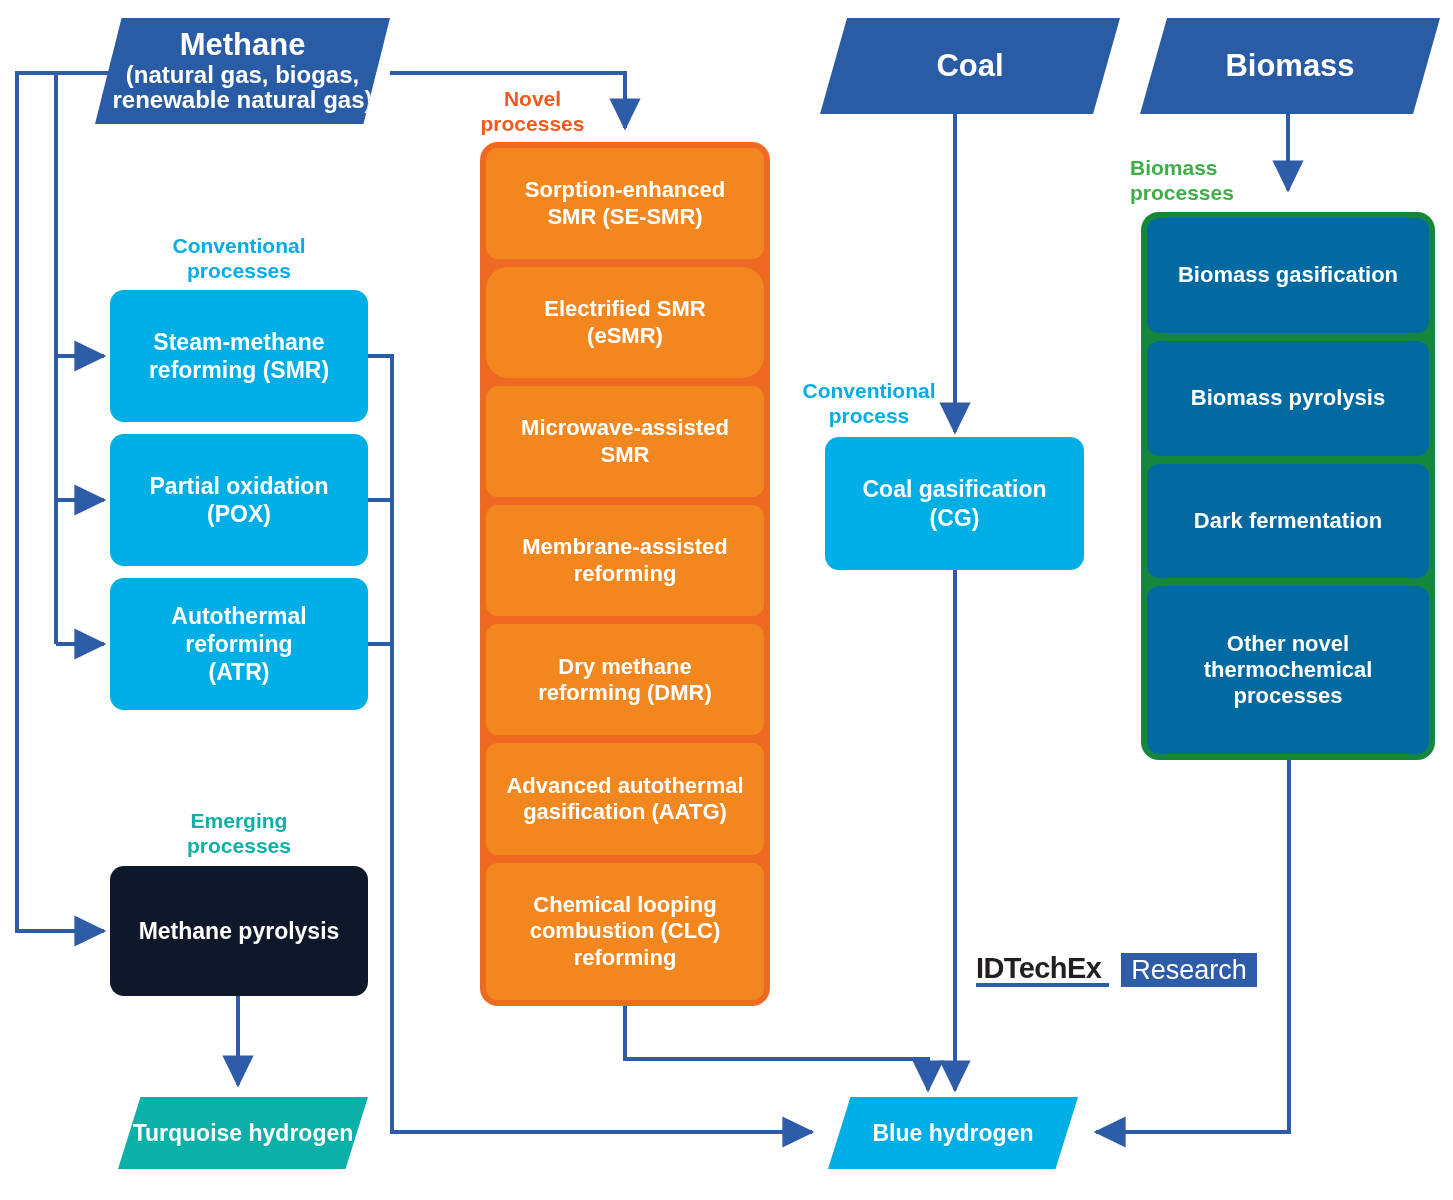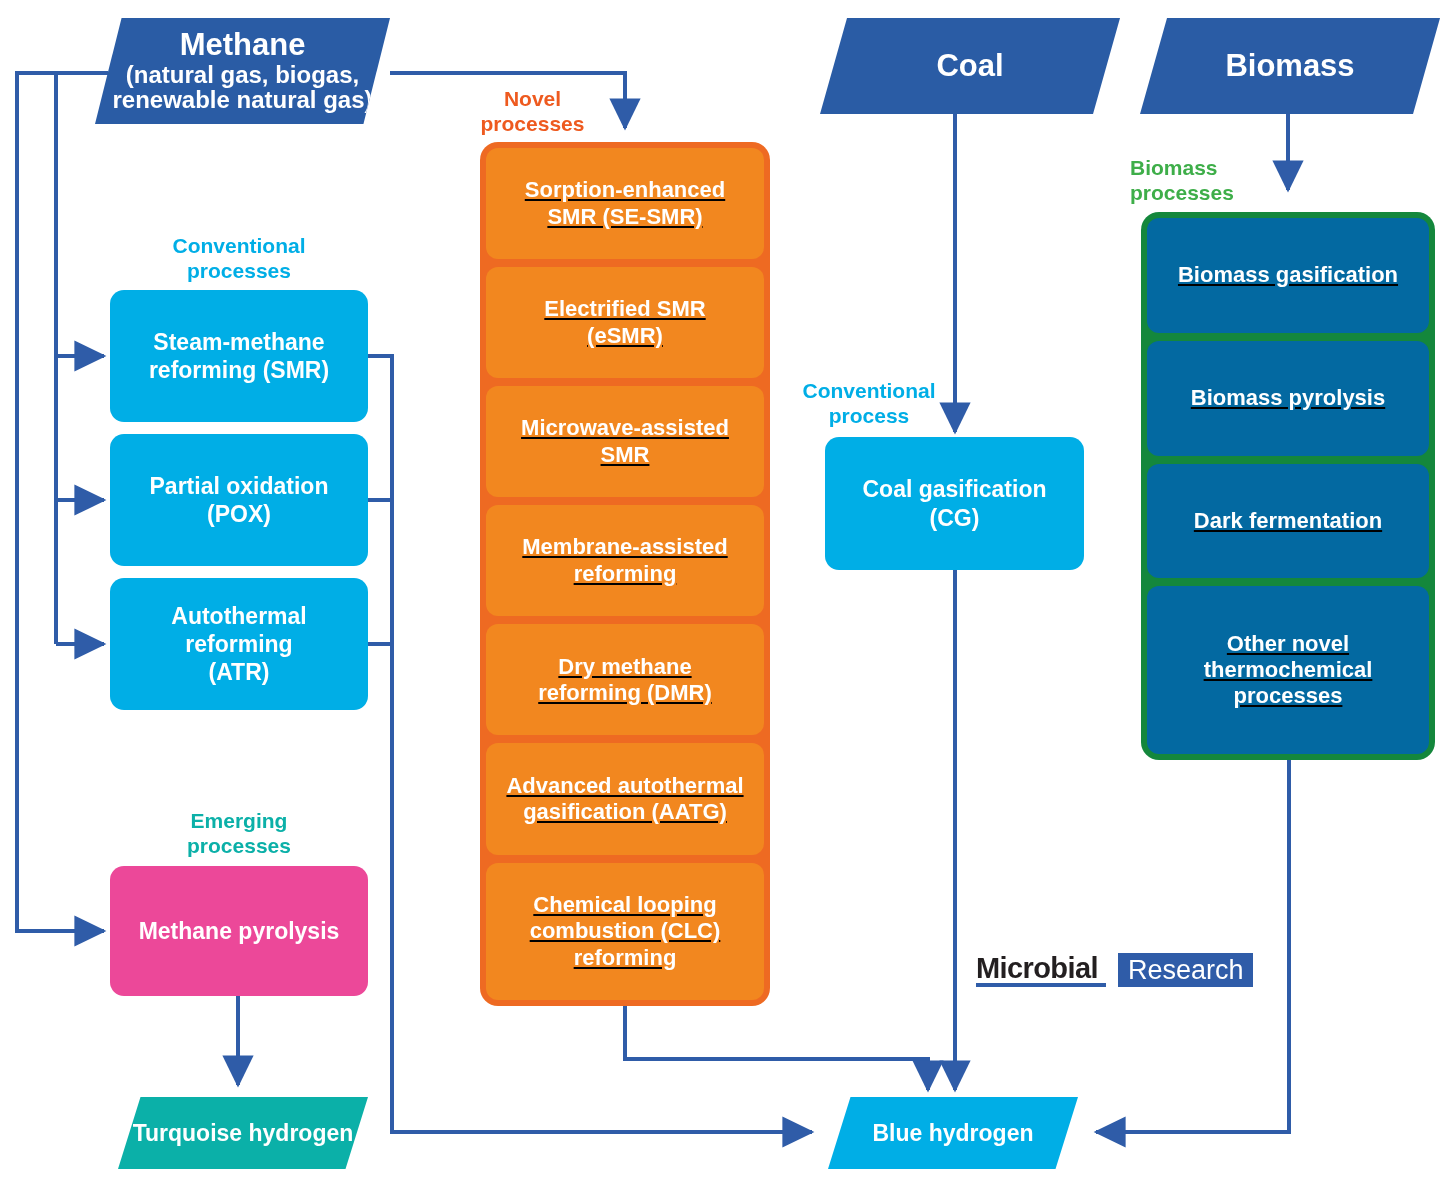--- a/index.html
+++ b/index.html
@@ -52,29 +52,28 @@
     justify-content: center;
     text-align: center;
     color: #ffffff;
     border-radius: 14px;
     font-size: 23px;
     font-weight: bold;
     line-height: 1.22;
     padding: 8px 10px;
   }
   .rbox.conv   { background: #00AEE6; }
-  .rbox.emerg  { background: #ec4899; }
+  .rbox.emerg  { background: #0f172a; }
 
   .group {
     position: absolute;
     border-radius: 18px;
     padding: 6px;
     display: flex;
     flex-direction: column;
-    text-decoration: underline;
   }
   .group.orange { background: #EE6A22; }
   .group.green  { background: #14873C; }
 
   .chip {
     flex: 1 1 auto;
     display: flex;
     align-items: center;
     justify-content: center;
     text-align: center;
@@ -205,21 +204,21 @@
   <div class="rbox conv" style="left:110px; top:434px; width:258px; height:132px;">Partial oxidation (POX)</div>
 
   <div class="rbox conv" style="left: 110px; top: 578px; width: 258px; height: 132px; white-space: pre-line;">Autothermal reforming
 (ATR)</div>
 
   <div class="rbox emerg" style="left:110px; top:866px; width:258px; height:130px;">Methane pyrolysis</div>
 
   <div class="group orange" style="left:480px; top:142px; width:290px; height:864px;">
     <div class="chip" style="white-space: pre-line;">Sorption-enhanced
 SMR (SE-SMR)</div>
-    <div class="chip" style="white-space: pre-line;">Electrified SMR
+    <div class="chip" style="white-space: pre-line; border-radius: 22px;">Electrified SMR
 (eSMR)</div>
     <div class="chip" style="white-space: pre-line;">Microwave-assisted
 SMR</div>
     <div class="chip" style="white-space: pre-line;">Membrane-assisted
 reforming</div>
     <div class="chip" style="white-space: pre-line;">Dry methane
 reforming (DMR)</div>
     <div class="chip" style="white-space: pre-line;">Advanced autothermal
 gasification (AATG)</div>
     <div class="chip" style="white-space: pre-line;">Chemical looping
@@ -241,17 +240,17 @@
 
   <div class="para out-turq" style="left:118px; top:1097px; width:250px; height:72px;">
     <span>Turquoise hydrogen</span>
   </div>
 
   <div class="para out-blue" style="left:828px; top:1097px; width:250px; height:72px;">
     <span>Blue hydrogen</span>
   </div>
 
   <div id="logo" style="left:976px; top:953px;">
-    <span class="idt">Microbial</span>
+    <span class="idt">IDTechEx</span>
     <span class="res">Research</span>
   </div>
 
 </div>
 
 </body></html>

